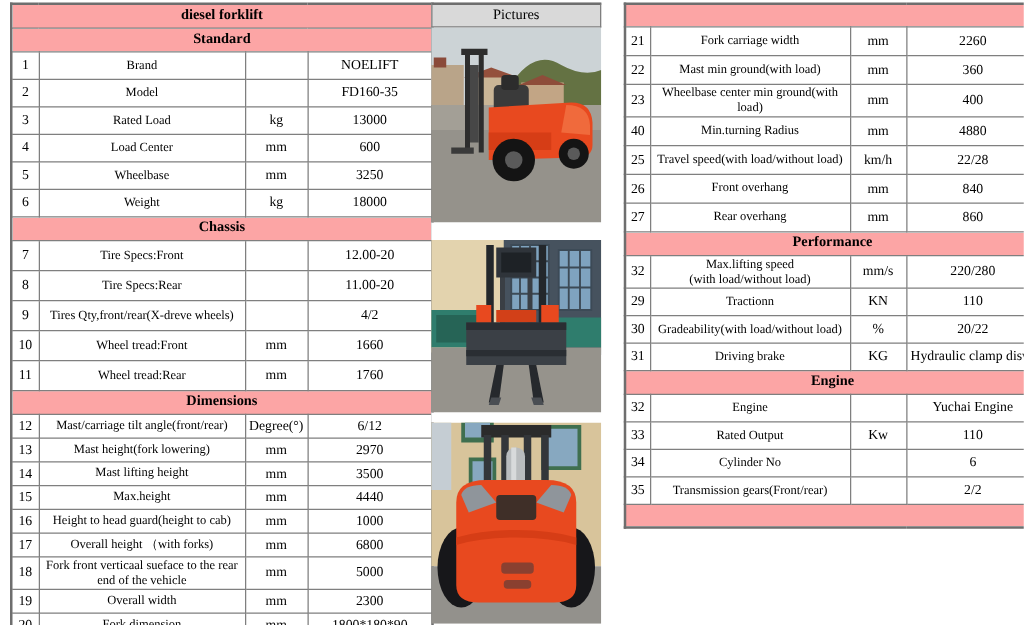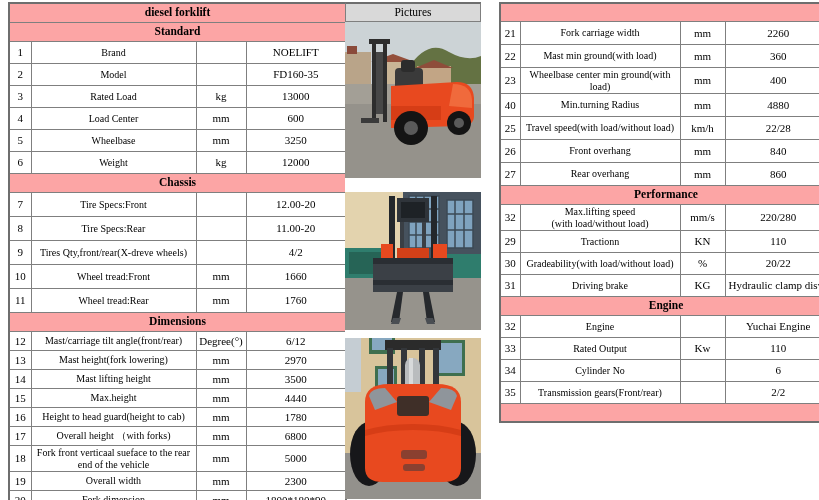--- a/index.html
+++ b/index.html
@@ -89,21 +89,21 @@
       <tr class="data-row sec0">
         <td class="c-no">5</td>
         <td class="c-item">Wheelbase</td>
         <td class="c-unit">mm</td>
         <td class="c-value">3250</td>
       </tr>
       <tr class="data-row sec0">
         <td class="c-no">6</td>
         <td class="c-item">Weight</td>
         <td class="c-unit">kg</td>
-        <td class="c-value">12000</td>
+        <td class="c-value">18000</td>
       </tr>
       <tr class="sec-header">
         <td colspan="4">Chassis</td>
       </tr>
       <tr class="data-row sec1">
         <td class="c-no">7</td>
         <td class="c-item">Tire Specs:Front</td>
         <td class="c-unit"></td>
         <td class="c-value">12.00-20</td>
       </tr>
@@ -155,21 +155,21 @@
       <tr class="data-row sec2">
         <td class="c-no">15</td>
         <td class="c-item">Max.height</td>
         <td class="c-unit">mm</td>
         <td class="c-value">4440</td>
       </tr>
       <tr class="data-row sec2">
         <td class="c-no">16</td>
         <td class="c-item">Height to head guard(height to cab)</td>
         <td class="c-unit">mm</td>
-        <td class="c-value">1780</td>
+        <td class="c-value">1000</td>
       </tr>
       <tr class="data-row sec2">
         <td class="c-no">17</td>
         <td class="c-item">Overall height （with forks)</td>
         <td class="c-unit">mm</td>
         <td class="c-value">6800</td>
       </tr>
       <tr class="data-row sec2">
         <td class="c-no">18</td>
         <td class="c-item">Fork front verticaal sueface to the rear end of the vehicle</td>

